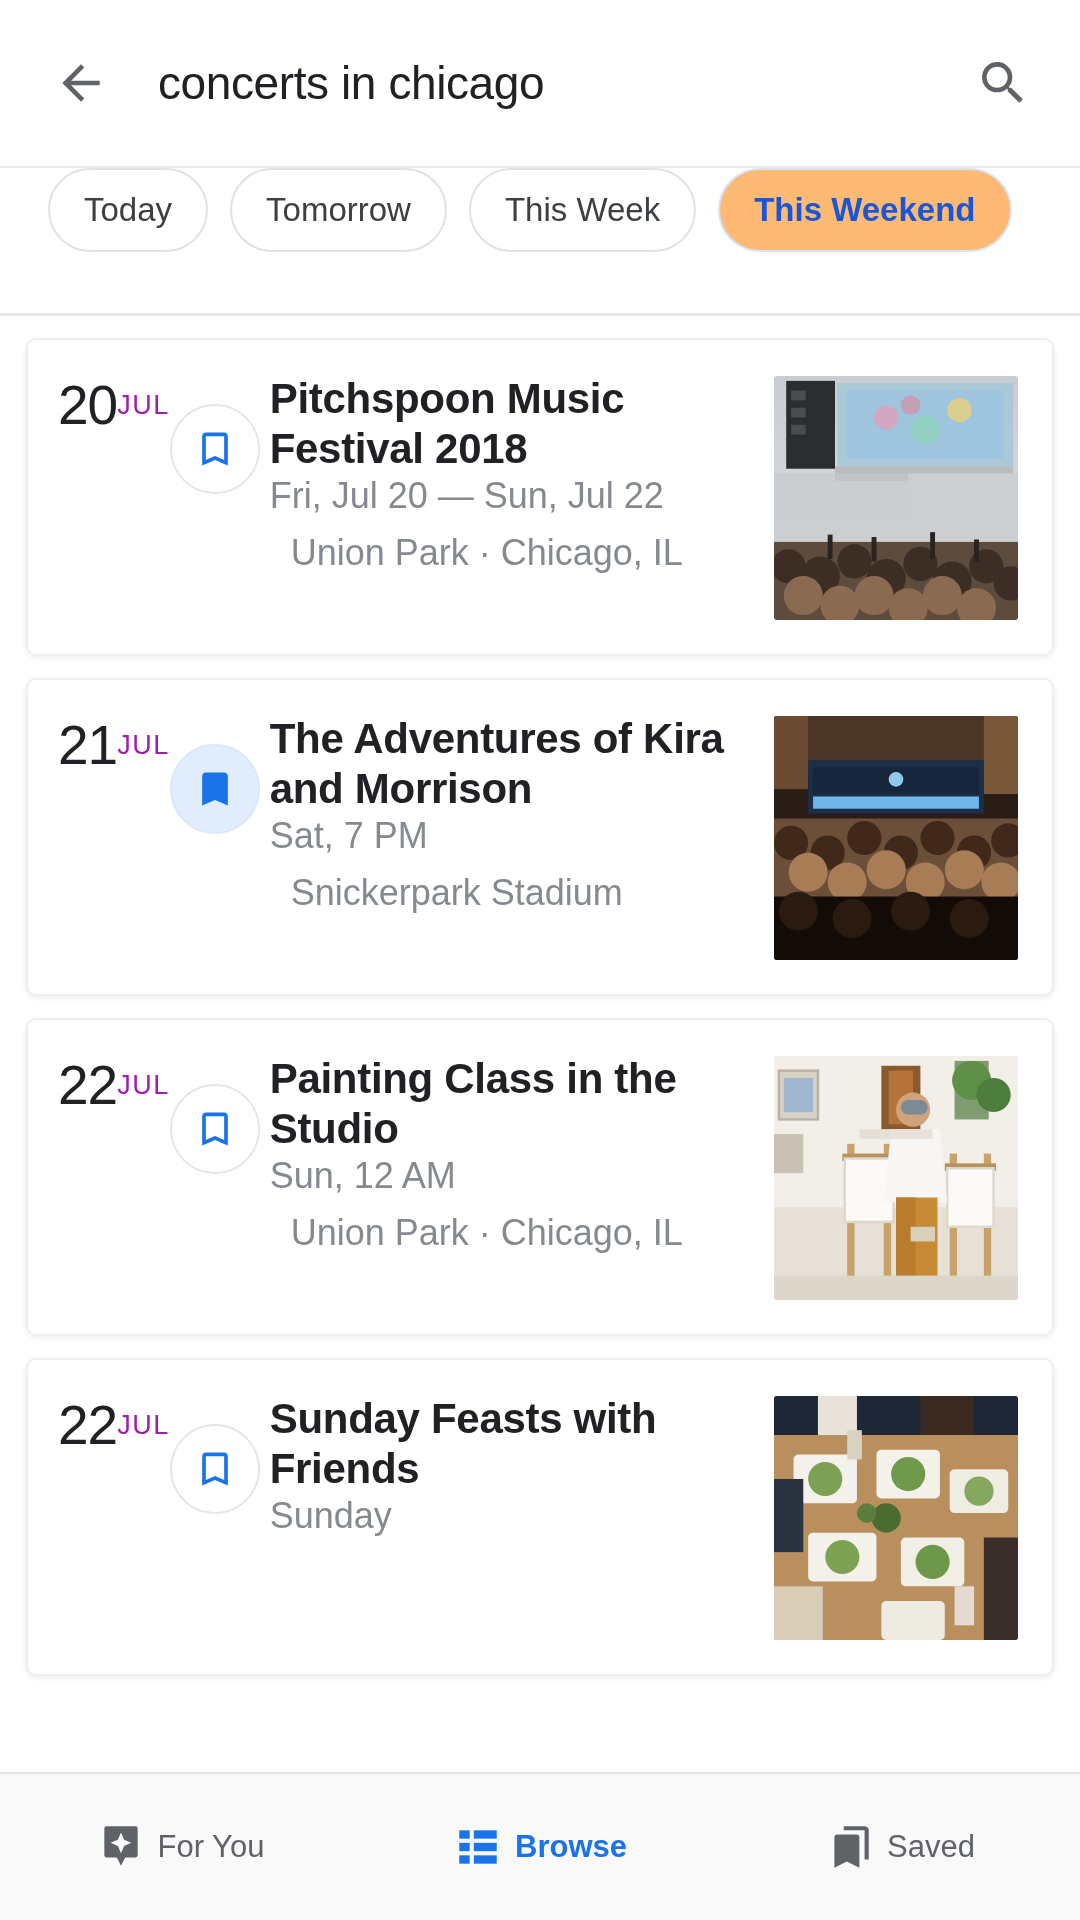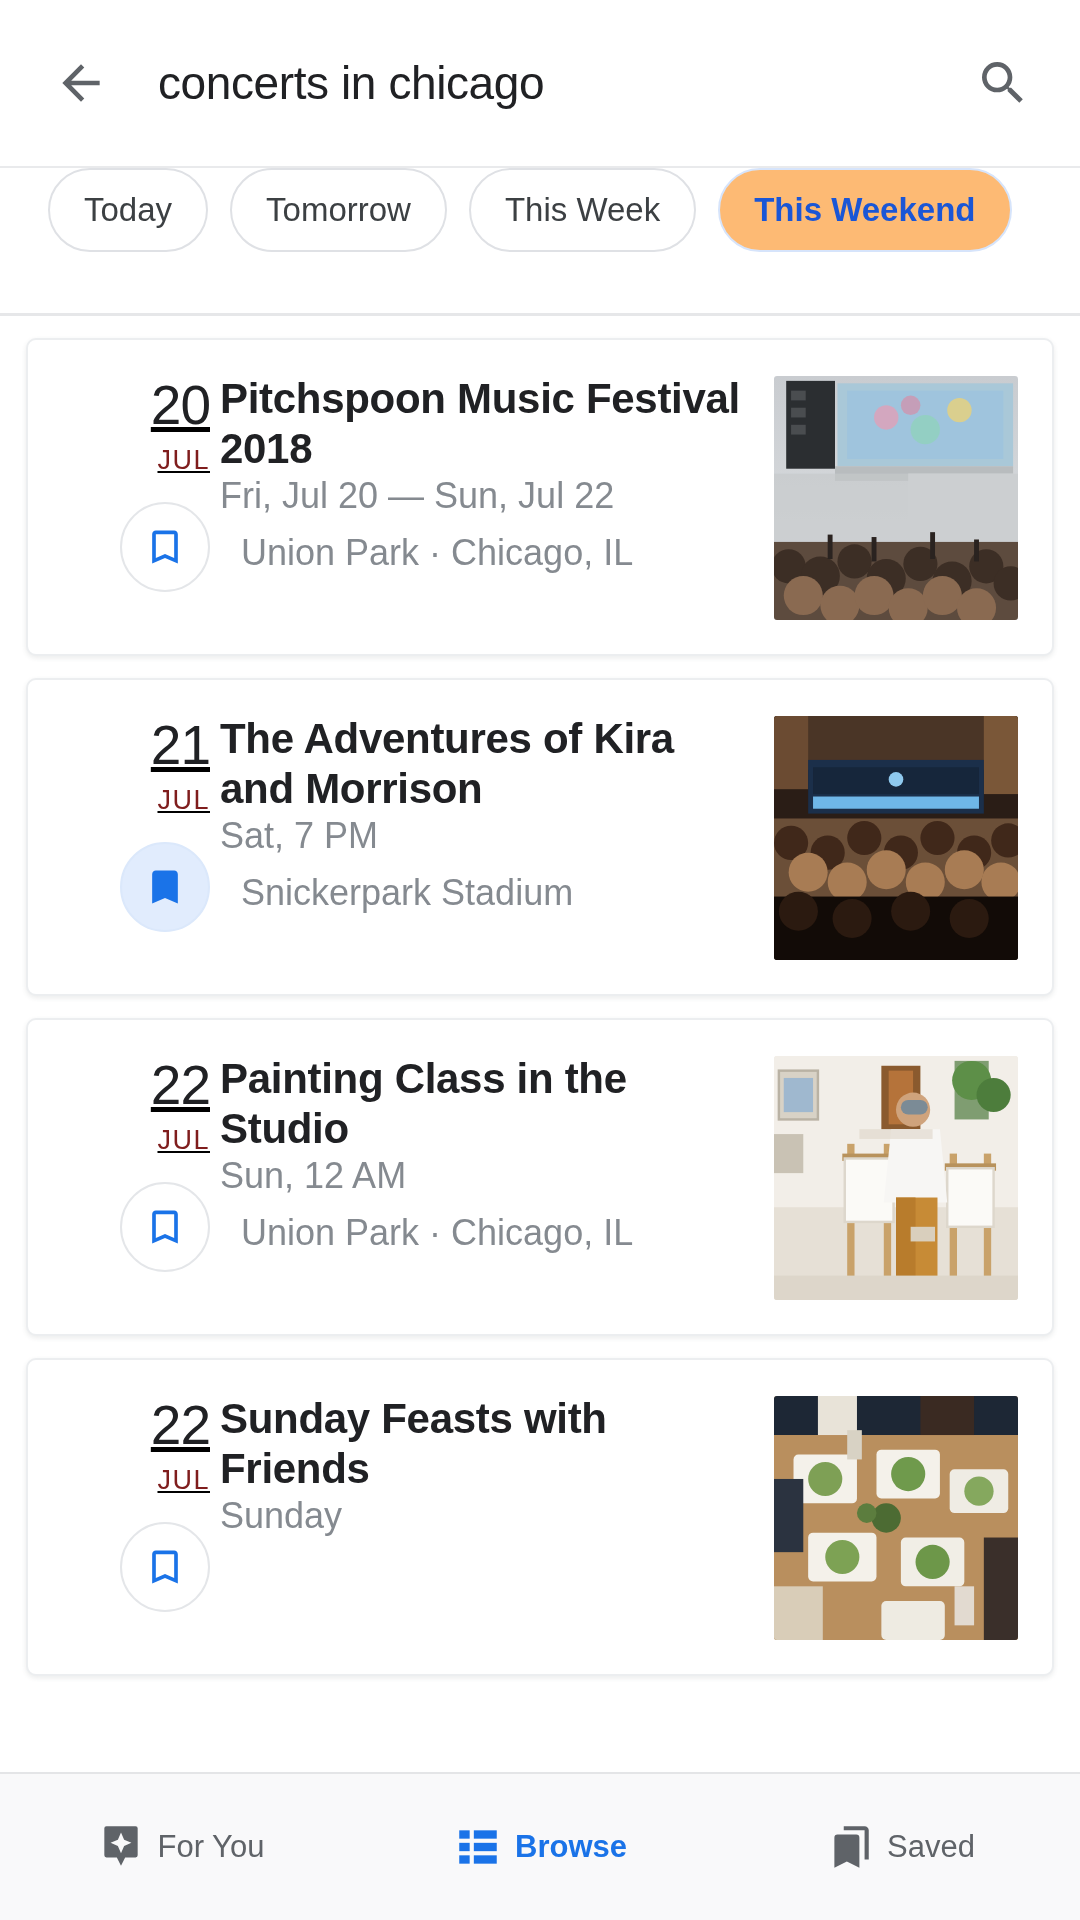--- a/index.html
+++ b/index.html
@@ -110,34 +110,33 @@
     padding: 34px 34px 34px 30px;
     display: flex;
     align-items: flex-start;
     min-height: 280px;
   }
 
   
   .date-col {
     flex: 0 0 152px;
     display: flex;
-    flex-direction: column;
-    align-items: flex-end;
+    flex-direction: row;
+    align-items: flex-start;
     padding-top: 4px;
-    text-decoration: underline;
   }
   .date-day {
     font-size: 55px;
     color: #202124;
     line-height: 1.0;
     letter-spacing: -1px;
   }
   .date-mon {
     font-size: 27px;
-    color: #7f1d1d;
+    color: #a21caf;
     letter-spacing: 1.5px;
     margin-top: 12px;
   }
   .bookmark-btn {
     width: 90px;
     height: 90px;
     border-radius: 50%;
     border: 2px solid #e4e6e9;
     background: #ffffff;
     display: flex;

